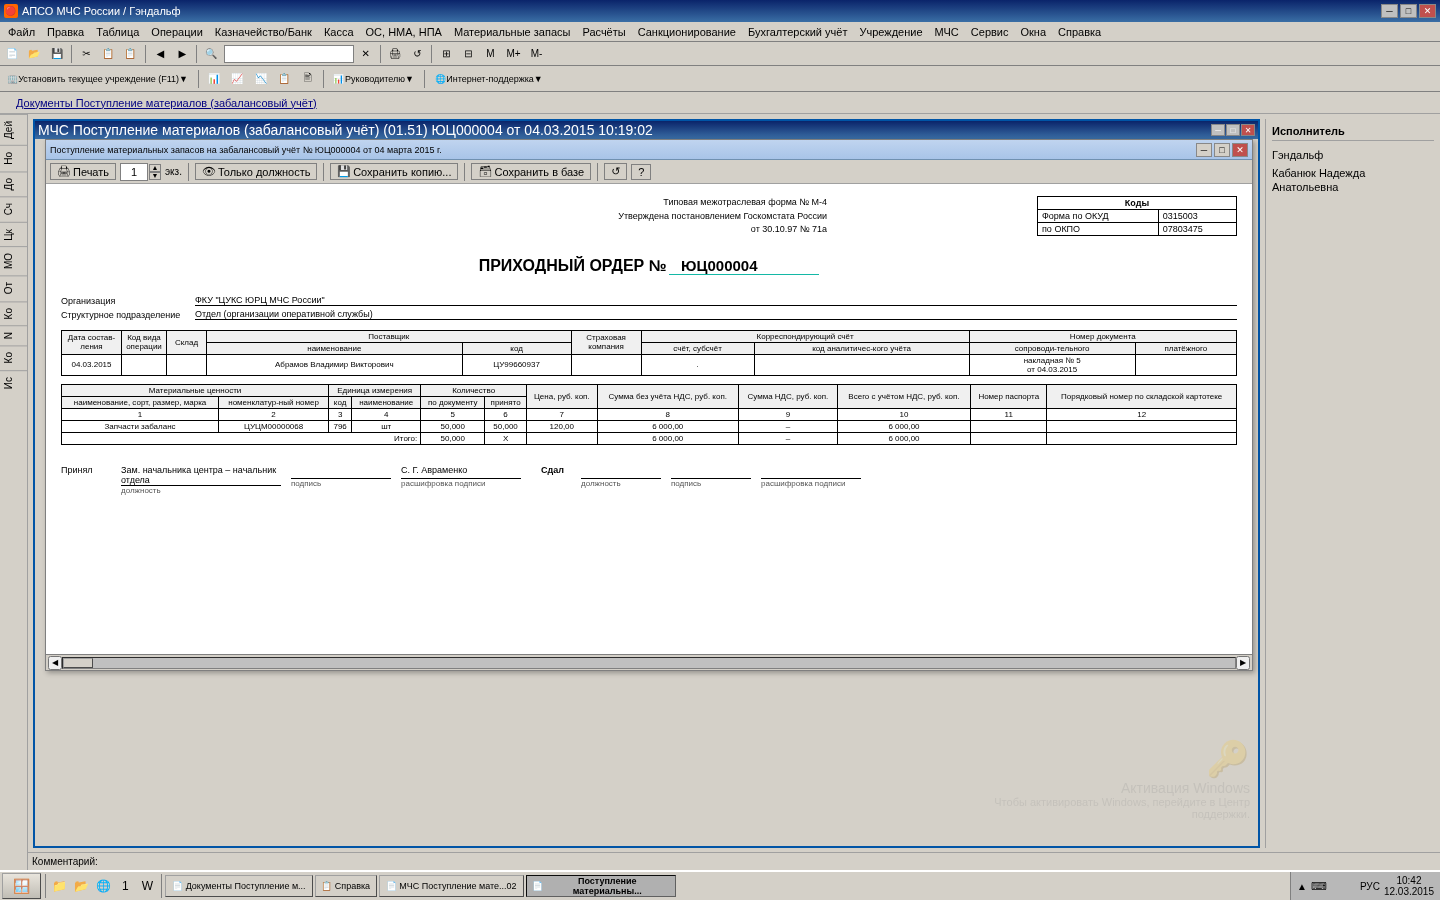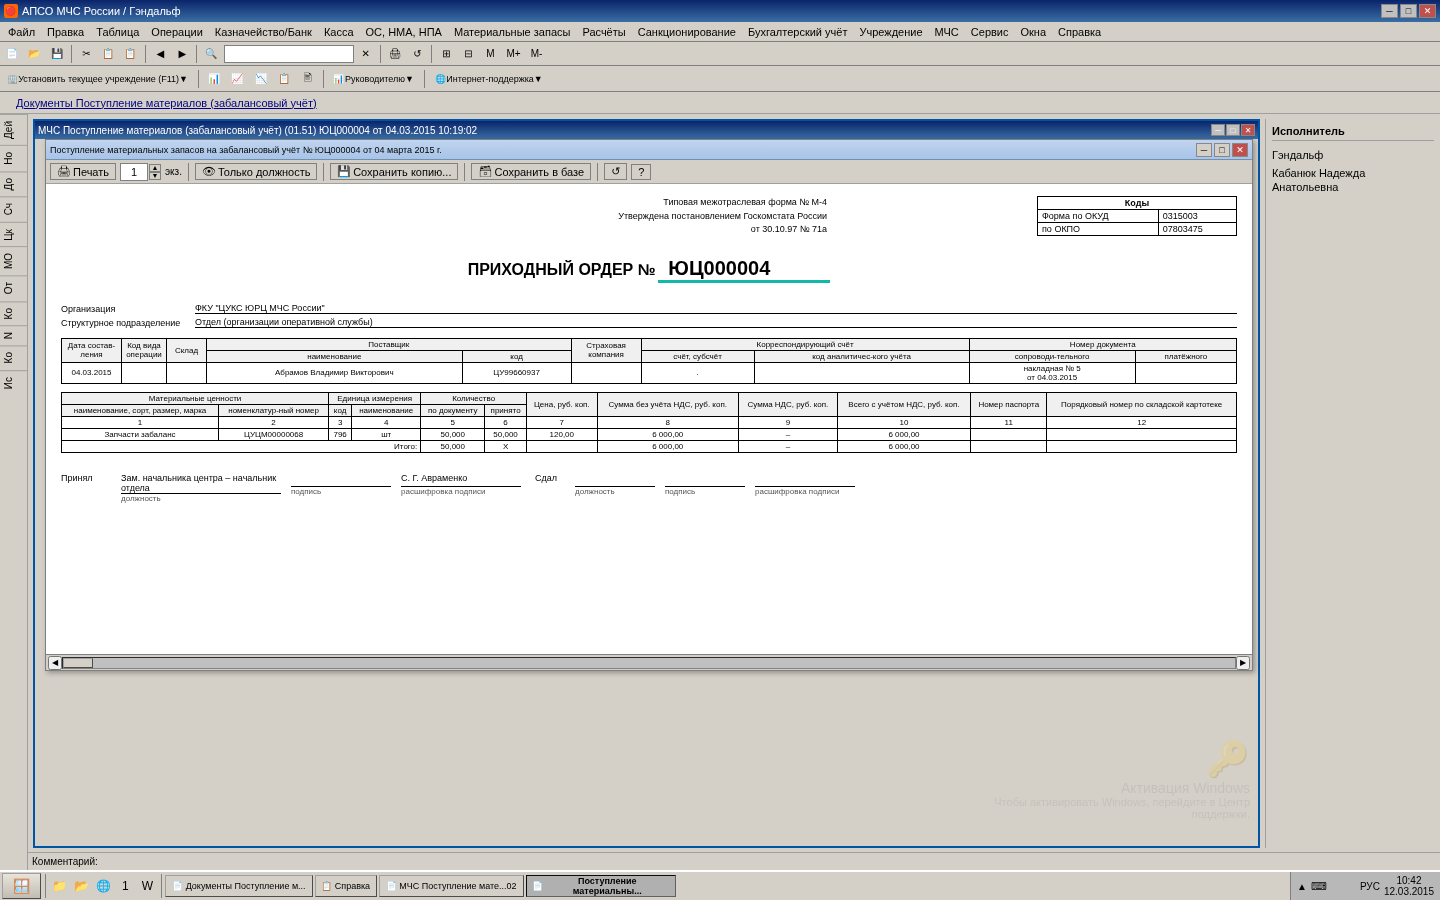--- a/index.html
+++ b/index.html
@@ -279,21 +279,21 @@
     <div class="left-tab">Ко</div>
     <div class="left-tab">N</div>
     <div class="left-tab">Ко</div>
     <div class="left-tab">Ис</div>
   </div>
 
   <div class="content-area" style="position:relative; flex:1; overflow:hidden;">
 
     <div style="position:absolute; top:5px; left:5px; right:180px; bottom:52px; background:#d4d0c8; border:2px solid #0054a6;">
       <div class="inner-title-bar">
-        <span style="font-size:10px;">МЧС Поступление материалов (забалансовый учёт) (01.51) ЮЦ000004 от 04.03.2015 10:19:02</span>
+        <span style="font-size:14px;">МЧС Поступление материалов (забалансовый учёт) (01.51) ЮЦ000004 от 04.03.2015 10:19:02</span>
         <div class="inner-title-controls">
           <div class="inner-btn">─</div>
           <div class="inner-btn">□</div>
           <div class="inner-btn close">✕</div>
         </div>
       </div>
 
       <div class="doc-window" style="top:18px; left:10px; width:1208px; background:#b91c1c; border:1px solid #7f7f7f; box-shadow:2px 2px 5px rgba(0,0,0,0.3); position:absolute;">
         <div class="doc-title-bar">
           <span style="font-size:9px;">Поступление материальных запасов на забалансовый учёт № ЮЦ000004 от 04 марта 2015 г.</span>
@@ -360,21 +360,21 @@
           <div style="float:right; text-align:right; font-size:9px; margin-right:210px; margin-top:2px; line-height:1.5;">
             <div>Типовая межотраслевая форма № М-4</div>
             <div>Утверждена постановлением Госкомстата России</div>
             <div>от 30.10.97 № 71а</div>
           </div>
 
           <div style="clear:both; height:5px;"></div>
 
           <div style="text-align:center; margin:15px 0 5px 0;">
             <span style="font-size:16px; font-weight:bold;">ПРИХОДНЫЙ ОРДЕР №</span>
-            <span style="font-size:20px; font-weight:bold; border-bottom:3px solid #14b8a6; padding: 0 60px 0 10px; display:inline-block; min-width:150px;">ЮЦ000004</span>
+            <span style="font-size:15px; font-weight:bold; border-bottom:1px solid #14b8a6; padding: 0 60px 0 10px; display:inline-block; min-width:150px;">ЮЦ000004</span>
           </div>
 
           <div style="margin-top:20px; font-size:9px;">
             <div style="display:flex; gap:4px; margin-bottom:3px; align-items:flex-end;">
               <span style="width:130px; flex-shrink:0;">Организация</span>
               <span style="flex:1; border-bottom:1px solid #000;">ФКУ "ЦУКС ЮРЦ МЧС России"</span>
             </div>
             <div style="display:flex; gap:4px; align-items:flex-end;">
               <span style="width:130px; flex-shrink:0;">Структурное подразделение</span>
               <span style="flex:1; border-bottom:1px solid #000;">Отдел (организации оперативной службы)</span>
@@ -501,21 +501,21 @@
               <div style="display:flex; flex-direction:column; width:100px;">
                 <div style="border-bottom:1px solid #000; min-height:14px;"></div>
                 <span style="font-size:8px; color:#555;">подпись</span>
               </div>
               <div style="display:flex; flex-direction:column; width:120px;">
                 <div style="border-bottom:1px solid #000; min-height:14px;">
                   <span>С. Г. Авраменко</span>
                 </div>
                 <span style="font-size:8px; color:#555;">расшифровка подписи</span>
               </div>
-              <span style="width:30px; flex-shrink:0; margin-left:4px;">Сдал</span>
+              <span style="width:30px; flex-shrink:0; margin-left:10px;font-weight:bold;">Сдал</span>
               <div style="display:flex; flex-direction:column; width:80px;">
                 <div style="border-bottom:1px solid #000; min-height:14px;"></div>
                 <span style="font-size:8px; color:#555;">должность</span>
               </div>
               <div style="display:flex; flex-direction:column; width:80px;">
                 <div style="border-bottom:1px solid #000; min-height:14px;"></div>
                 <span style="font-size:8px; color:#555;">подпись</span>
               </div>
               <div style="display:flex; flex-direction:column; width:100px;">
                 <div style="border-bottom:1px solid #000; min-height:14px;"></div>

